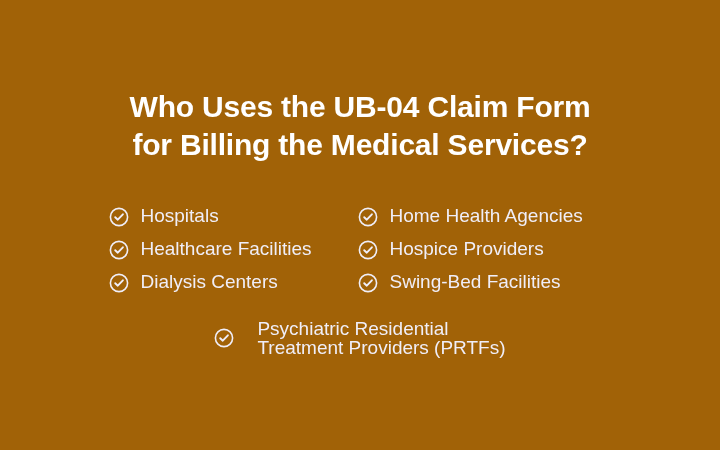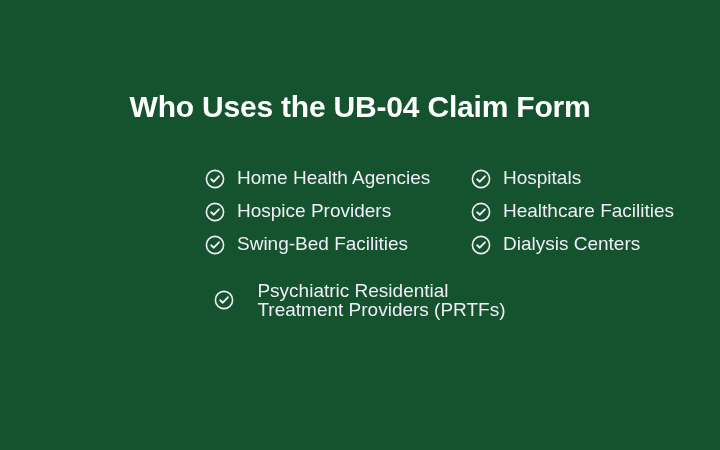--- a/index.html
+++ b/index.html
@@ -15,24 +15,24 @@
     font-family: "Liberation Sans", sans-serif;
     background: #352d7f;
     color: #f0eef8;
     -webkit-font-smoothing: antialiased;
   }
 
   .slide {
     position: relative;
     width: 720px;
     height: 450px;
-    background: #14532d;
+    background: #a16207;
     display: flex;
     flex-direction: column;
-    align-items: flex-end;
+    align-items: center;
   }
 
   
   .title-block {
     width: 100%;
     text-align: center;
     margin-top: 88px;
     padding: 0 44px;
   }
 
@@ -114,24 +114,59 @@
     margin-left: 10px;
   }
 </style>
 </head>
 <body>
 
 <div class="slide">
 
   <div class="title-block">
     <span class="title-line">Who Uses the UB-04 Claim Form</span>
+    <span class="title-line">for Billing the Medical Services?</span>
   </div>
 
   <div class="columns">
 
+    <div class="col col-left">
+
+      <div class="item">
+        <span class="check-icon">
+          <svg viewBox="0 0 20 20" fill="none" xmlns="http://www.w3.org/2000/svg">
+            <circle cx="10" cy="10" r="8.6" stroke="#F0EEF8" stroke-width="1.6"></circle>
+            <path d="M6.2 10.2 L8.8 12.7 L13.9 7.3" stroke="#F0EEF8" stroke-width="1.9" stroke-linecap="round" stroke-linejoin="round"></path>
+          </svg>
+        </span>
+        <span class="item-label">Hospitals</span>
+      </div>
+
+      <div class="item">
+        <span class="check-icon">
+          <svg viewBox="0 0 20 20" fill="none" xmlns="http://www.w3.org/2000/svg">
+            <circle cx="10" cy="10" r="8.6" stroke="#F0EEF8" stroke-width="1.6"></circle>
+            <path d="M6.2 10.2 L8.8 12.7 L13.9 7.3" stroke="#F0EEF8" stroke-width="1.9" stroke-linecap="round" stroke-linejoin="round"></path>
+          </svg>
+        </span>
+        <span class="item-label">Healthcare Facilities</span>
+      </div>
+
+      <div class="item">
+        <span class="check-icon">
+          <svg viewBox="0 0 20 20" fill="none" xmlns="http://www.w3.org/2000/svg">
+            <circle cx="10" cy="10" r="8.6" stroke="#F0EEF8" stroke-width="1.6"></circle>
+            <path d="M6.2 10.2 L8.8 12.7 L13.9 7.3" stroke="#F0EEF8" stroke-width="1.9" stroke-linecap="round" stroke-linejoin="round"></path>
+          </svg>
+        </span>
+        <span class="item-label">Dialysis Centers</span>
+      </div>
+
+    </div>
+
     <div class="col col-right">
 
       <div class="item">
         <span class="check-icon">
           <svg viewBox="0 0 20 20" fill="none" xmlns="http://www.w3.org/2000/svg">
             <circle cx="10" cy="10" r="8.6" stroke="#F0EEF8" stroke-width="1.6"></circle>
             <path d="M6.2 10.2 L8.8 12.7 L13.9 7.3" stroke="#F0EEF8" stroke-width="1.9" stroke-linecap="round" stroke-linejoin="round"></path>
           </svg>
         </span>
         <span class="item-label">Home Health Agencies</span>
@@ -148,54 +183,20 @@
       </div>
 
       <div class="item">
         <span class="check-icon">
           <svg viewBox="0 0 20 20" fill="none" xmlns="http://www.w3.org/2000/svg">
             <circle cx="10" cy="10" r="8.6" stroke="#F0EEF8" stroke-width="1.6"></circle>
             <path d="M6.2 10.2 L8.8 12.7 L13.9 7.3" stroke="#F0EEF8" stroke-width="1.9" stroke-linecap="round" stroke-linejoin="round"></path>
           </svg>
         </span>
         <span class="item-label">Swing-Bed Facilities</span>
-      </div>
-
-    </div>
-
-    <div class="col col-left">
-
-      <div class="item">
-        <span class="check-icon">
-          <svg viewBox="0 0 20 20" fill="none" xmlns="http://www.w3.org/2000/svg">
-            <circle cx="10" cy="10" r="8.6" stroke="#F0EEF8" stroke-width="1.6"></circle>
-            <path d="M6.2 10.2 L8.8 12.7 L13.9 7.3" stroke="#F0EEF8" stroke-width="1.9" stroke-linecap="round" stroke-linejoin="round"></path>
-          </svg>
-        </span>
-        <span class="item-label">Hospitals</span>
-      </div>
-
-      <div class="item">
-        <span class="check-icon">
-          <svg viewBox="0 0 20 20" fill="none" xmlns="http://www.w3.org/2000/svg">
-            <circle cx="10" cy="10" r="8.6" stroke="#F0EEF8" stroke-width="1.6"></circle>
-            <path d="M6.2 10.2 L8.8 12.7 L13.9 7.3" stroke="#F0EEF8" stroke-width="1.9" stroke-linecap="round" stroke-linejoin="round"></path>
-          </svg>
-        </span>
-        <span class="item-label">Healthcare Facilities</span>
-      </div>
-
-      <div class="item">
-        <span class="check-icon">
-          <svg viewBox="0 0 20 20" fill="none" xmlns="http://www.w3.org/2000/svg">
-            <circle cx="10" cy="10" r="8.6" stroke="#F0EEF8" stroke-width="1.6"></circle>
-            <path d="M6.2 10.2 L8.8 12.7 L13.9 7.3" stroke="#F0EEF8" stroke-width="1.9" stroke-linecap="round" stroke-linejoin="round"></path>
-          </svg>
-        </span>
-        <span class="item-label">Dialysis Centers</span>
       </div>
 
     </div>
 
   </div>
 
   <div class="bottom-row">
     <div class="item-wide">
       <span class="check-icon">
         <svg viewBox="0 0 20 20" fill="none" xmlns="http://www.w3.org/2000/svg">

